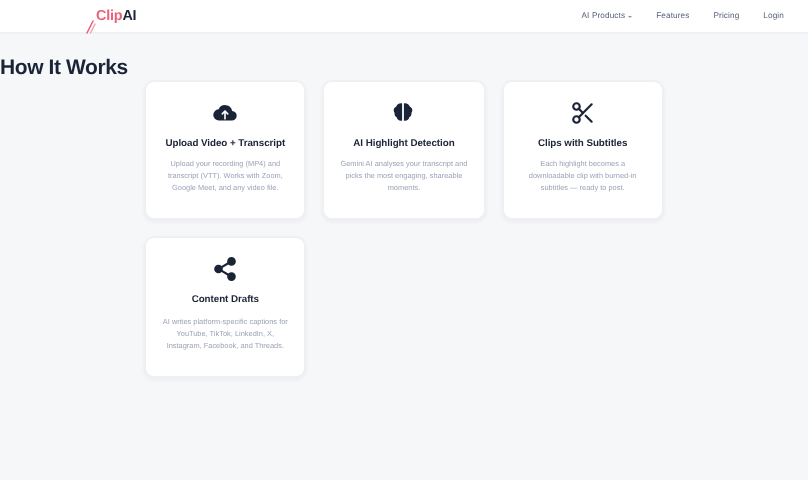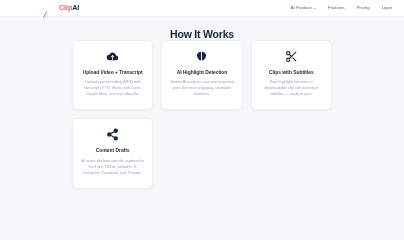--- a/index.html
+++ b/index.html
@@ -24,21 +24,21 @@
     display: flex;
     align-items: center;
     justify-content: space-between;
     padding: 0 12px 0 42px;
     border-bottom: 1px solid #f0f1f4;
   }
 
   .brand {
     display: flex;
     align-items: center;
-    gap: 11px;
+    gap: 0;
   }
 
   .brand-mark {
     width: 6px;
     height: 7px;
     display: block;
     flex: none;
   }
 
   .brand-text {
@@ -77,21 +77,21 @@
     display: block;
     flex: none;
   }
 
   
   .main {
     padding-top: 12px;
   }
 
   .page-title {
-    text-align: center;
+    text-align: left;
     font-size: 10.5px;
     font-weight: 700;
     color: #1b2437;
     letter-spacing: -0.2px;
     line-height: 1;
   }
 
   .grid {
     width: 260px;
     margin: 0 auto;

